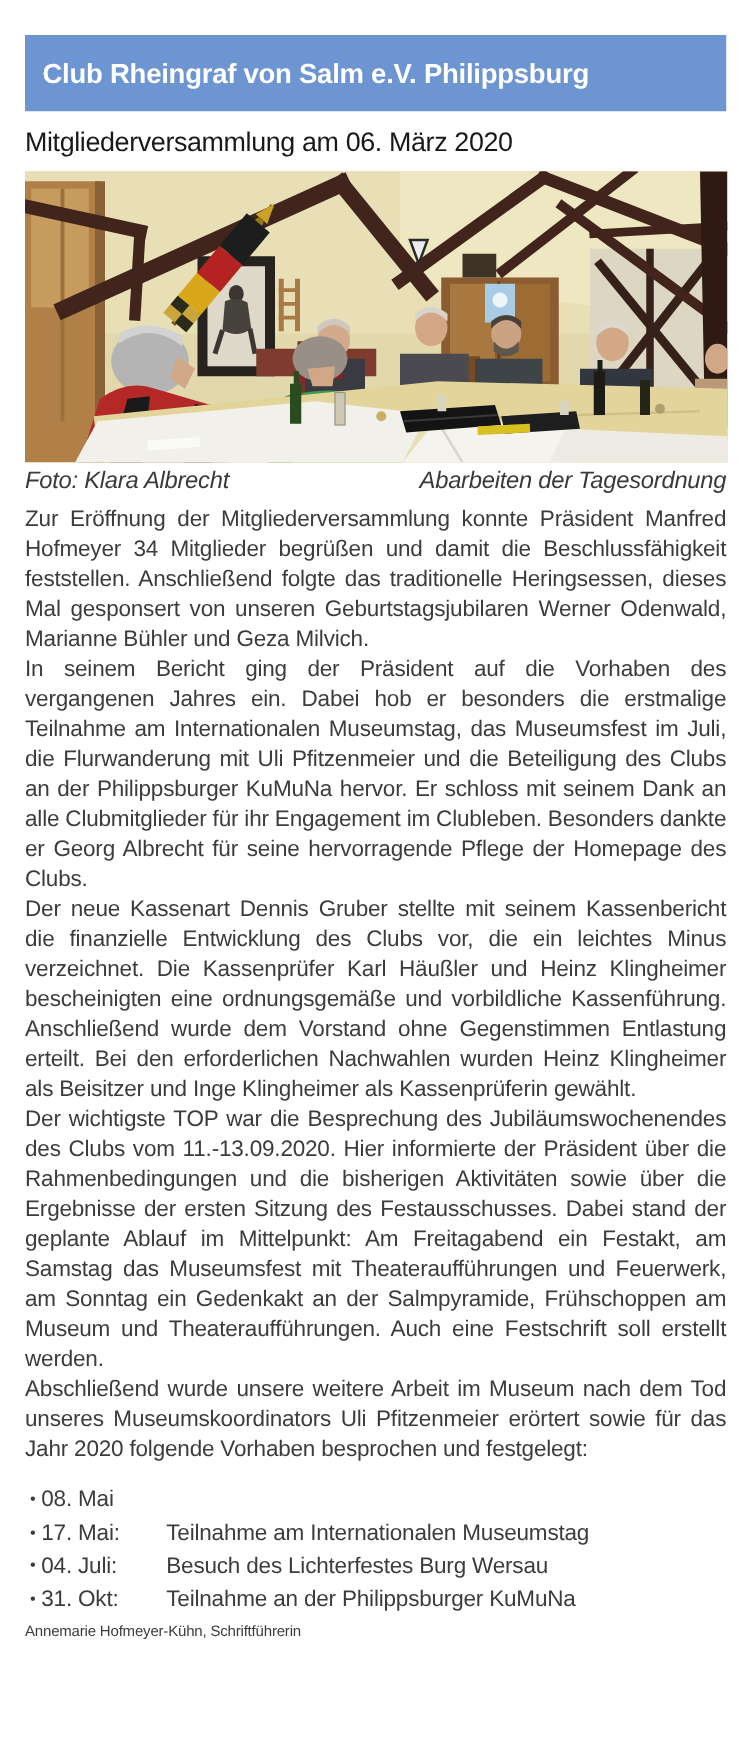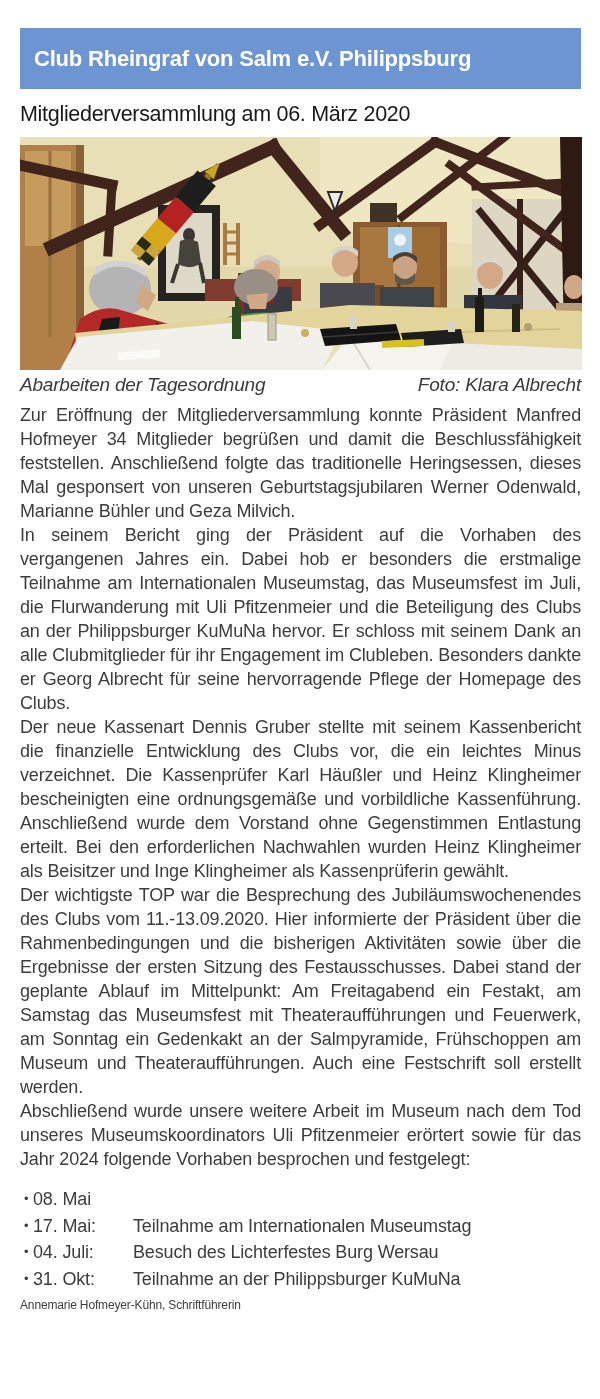--- a/index.html
+++ b/index.html
@@ -224,31 +224,31 @@
           <rect x="330" y="179" width="7" height="13" fill="#d8d4c0"></rect>
           <rect x="428" y="184" width="7" height="11" fill="#d8d4c0"></rect>
           <rect x="362" y="203" width="42" height="7" fill="#d8c020" transform="rotate(-3 383 206)"></rect>
           <rect x="98" y="214" width="42" height="8" fill="#fafaf6" transform="rotate(-4 119 218)"></rect>
           <circle cx="285" cy="196" r="4" fill="#c8b060"></circle>
           <circle cx="508" cy="190" r="4" fill="#b0a070"></circle>
         </g>
       </svg>
     </div>
     <figcaption>
+      <span>Foto: Klara Albrecht</span>
       <span>Abarbeiten der Tagesordnung</span>
-      <span>Foto: Klara Albrecht</span>
     </figcaption>
   </figure>
 
   <div class="article" lang="de">
     <p>Zur Eröffnung der Mitgliederversammlung konnte Präsident Manfred Hofmeyer 34 Mitglieder begrüßen und damit die Beschlussfähigkeit feststellen. Anschließend folgte das traditionelle Heringsessen, dieses Mal gesponsert von unseren Geburtstagsjubilaren Werner Odenwald, Marianne Bühler und Geza Milvich.</p>
     <p>In seinem Bericht ging der Präsident auf die Vorhaben des vergangenen Jahres ein. Dabei hob er besonders die erstmalige Teilnahme am Internationalen Museumstag, das Museumsfest im Juli, die Flurwanderung mit Uli Pfitzenmeier und die Beteiligung des Clubs an der Philippsburger KuMuNa hervor. Er schloss mit seinem Dank an alle Clubmitglieder für ihr Engagement im Clubleben. Besonders dankte er Georg Albrecht für seine hervorragende Pflege der Homepage des Clubs.</p>
     <p>Der neue Kassenart Dennis Gruber stellte mit seinem Kassenbericht die finanzielle Entwicklung des Clubs vor, die ein leichtes Minus verzeichnet. Die Kassenprüfer Karl Häußler und Heinz Klingheimer bescheinigten eine ordnungsgemäße und vorbildliche Kassenführung. Anschließend wurde dem Vorstand ohne Gegenstimmen Entlastung erteilt. Bei den erforderlichen Nachwahlen wurden Heinz Klingheimer als Beisitzer und Inge Klingheimer als Kassenprüferin gewählt.</p>
     <p>Der wichtigste TOP war die Besprechung des Jubiläumswochenendes des Clubs vom 11.-13.09.2020. Hier informierte der Präsident über die Rahmenbedingungen und die bisherigen Aktivitäten sowie über die Ergebnisse der ersten Sitzung des Festausschusses. Dabei stand der geplante Ablauf im Mittelpunkt: Am Freitagabend ein Festakt, am Samstag das Museumsfest mit Theateraufführungen und Feuerwerk, am Sonntag ein Gedenkakt an der Salmpyramide, Frühschoppen am Museum und Theateraufführungen. Auch eine Festschrift soll erstellt werden.</p>
-    <p>Abschließend wurde unsere weitere Arbeit im Museum nach dem Tod unseres Museumskoordinators Uli Pfitzenmeier erörtert sowie für das Jahr 2024 folgende Vorhaben besprochen und festgelegt:</p>
+    <p>Abschließend wurde unsere weitere Arbeit im Museum nach dem Tod unseres Museumskoordinators Uli Pfitzenmeier erörtert sowie für das Jahr 2020 folgende Vorhaben besprochen und festgelegt:</p>
   </div>
 
   <ul class="agenda">
     <li>
       <span class="bullet">•</span>
       <span class="date">08. Mai</span>
     </li>
     <li>
       <span class="bullet">•</span>
       <span class="date">17. Mai:</span>

